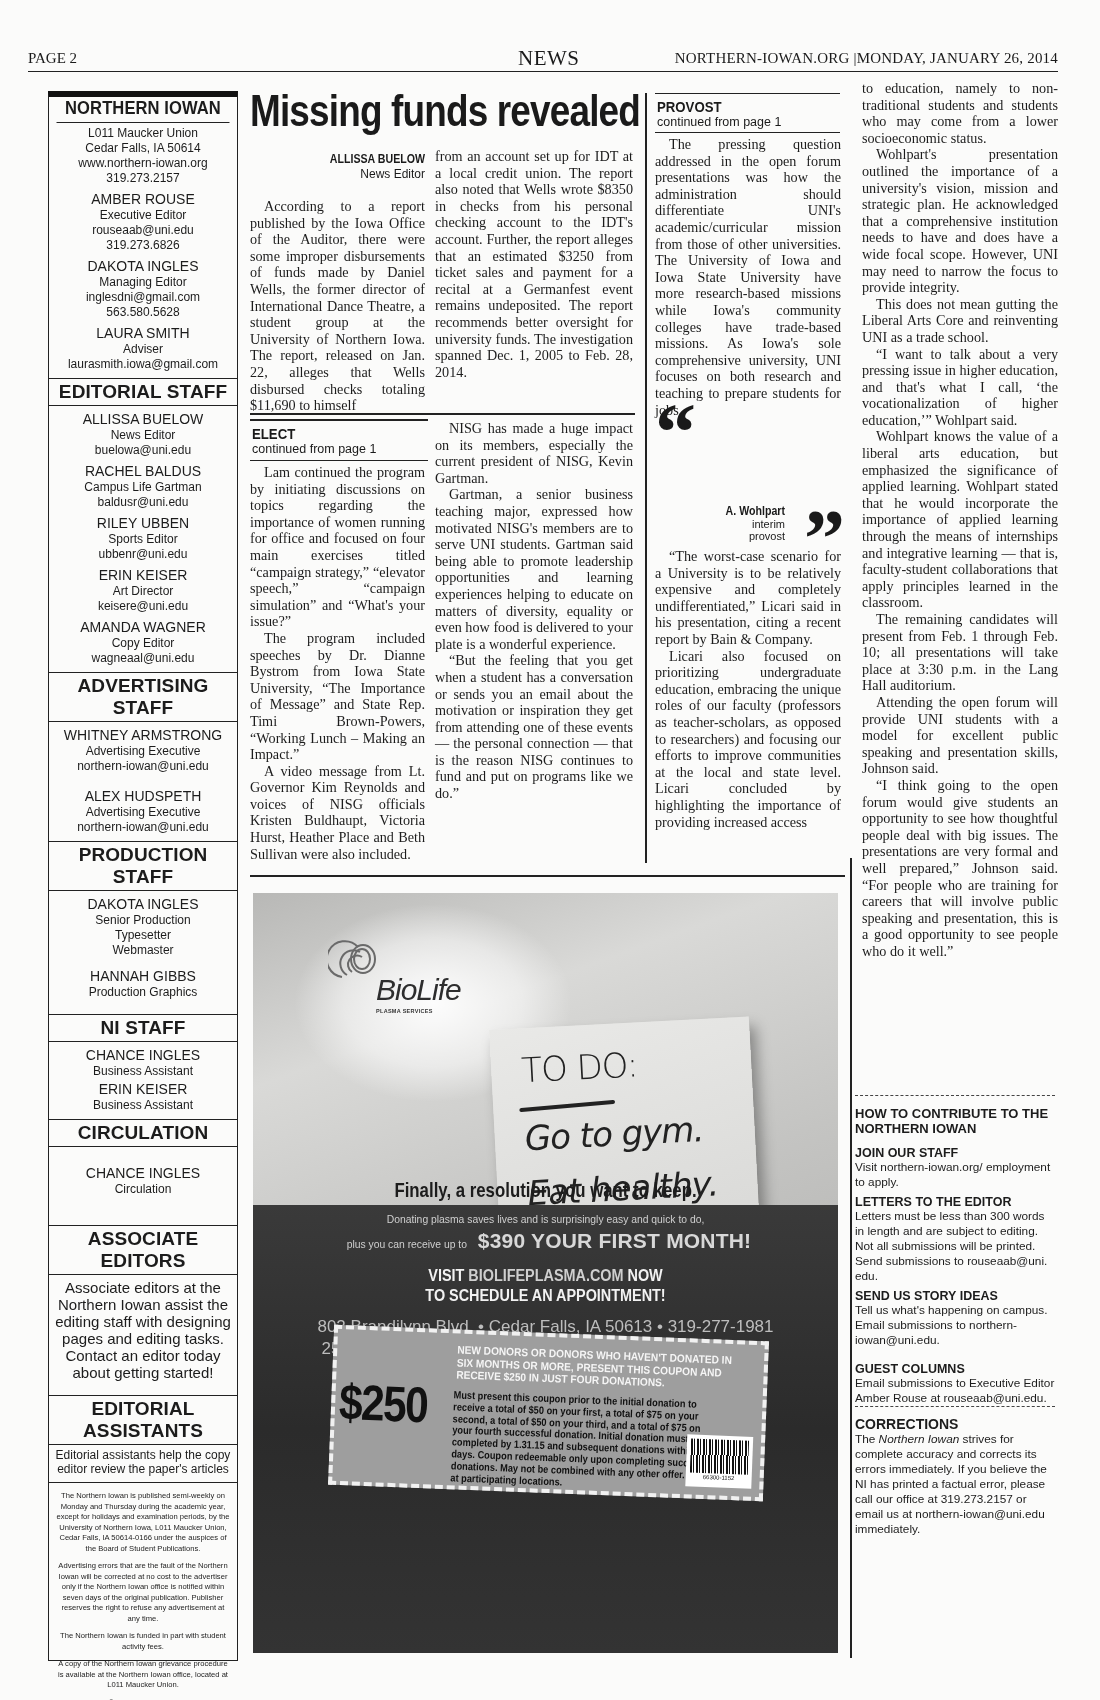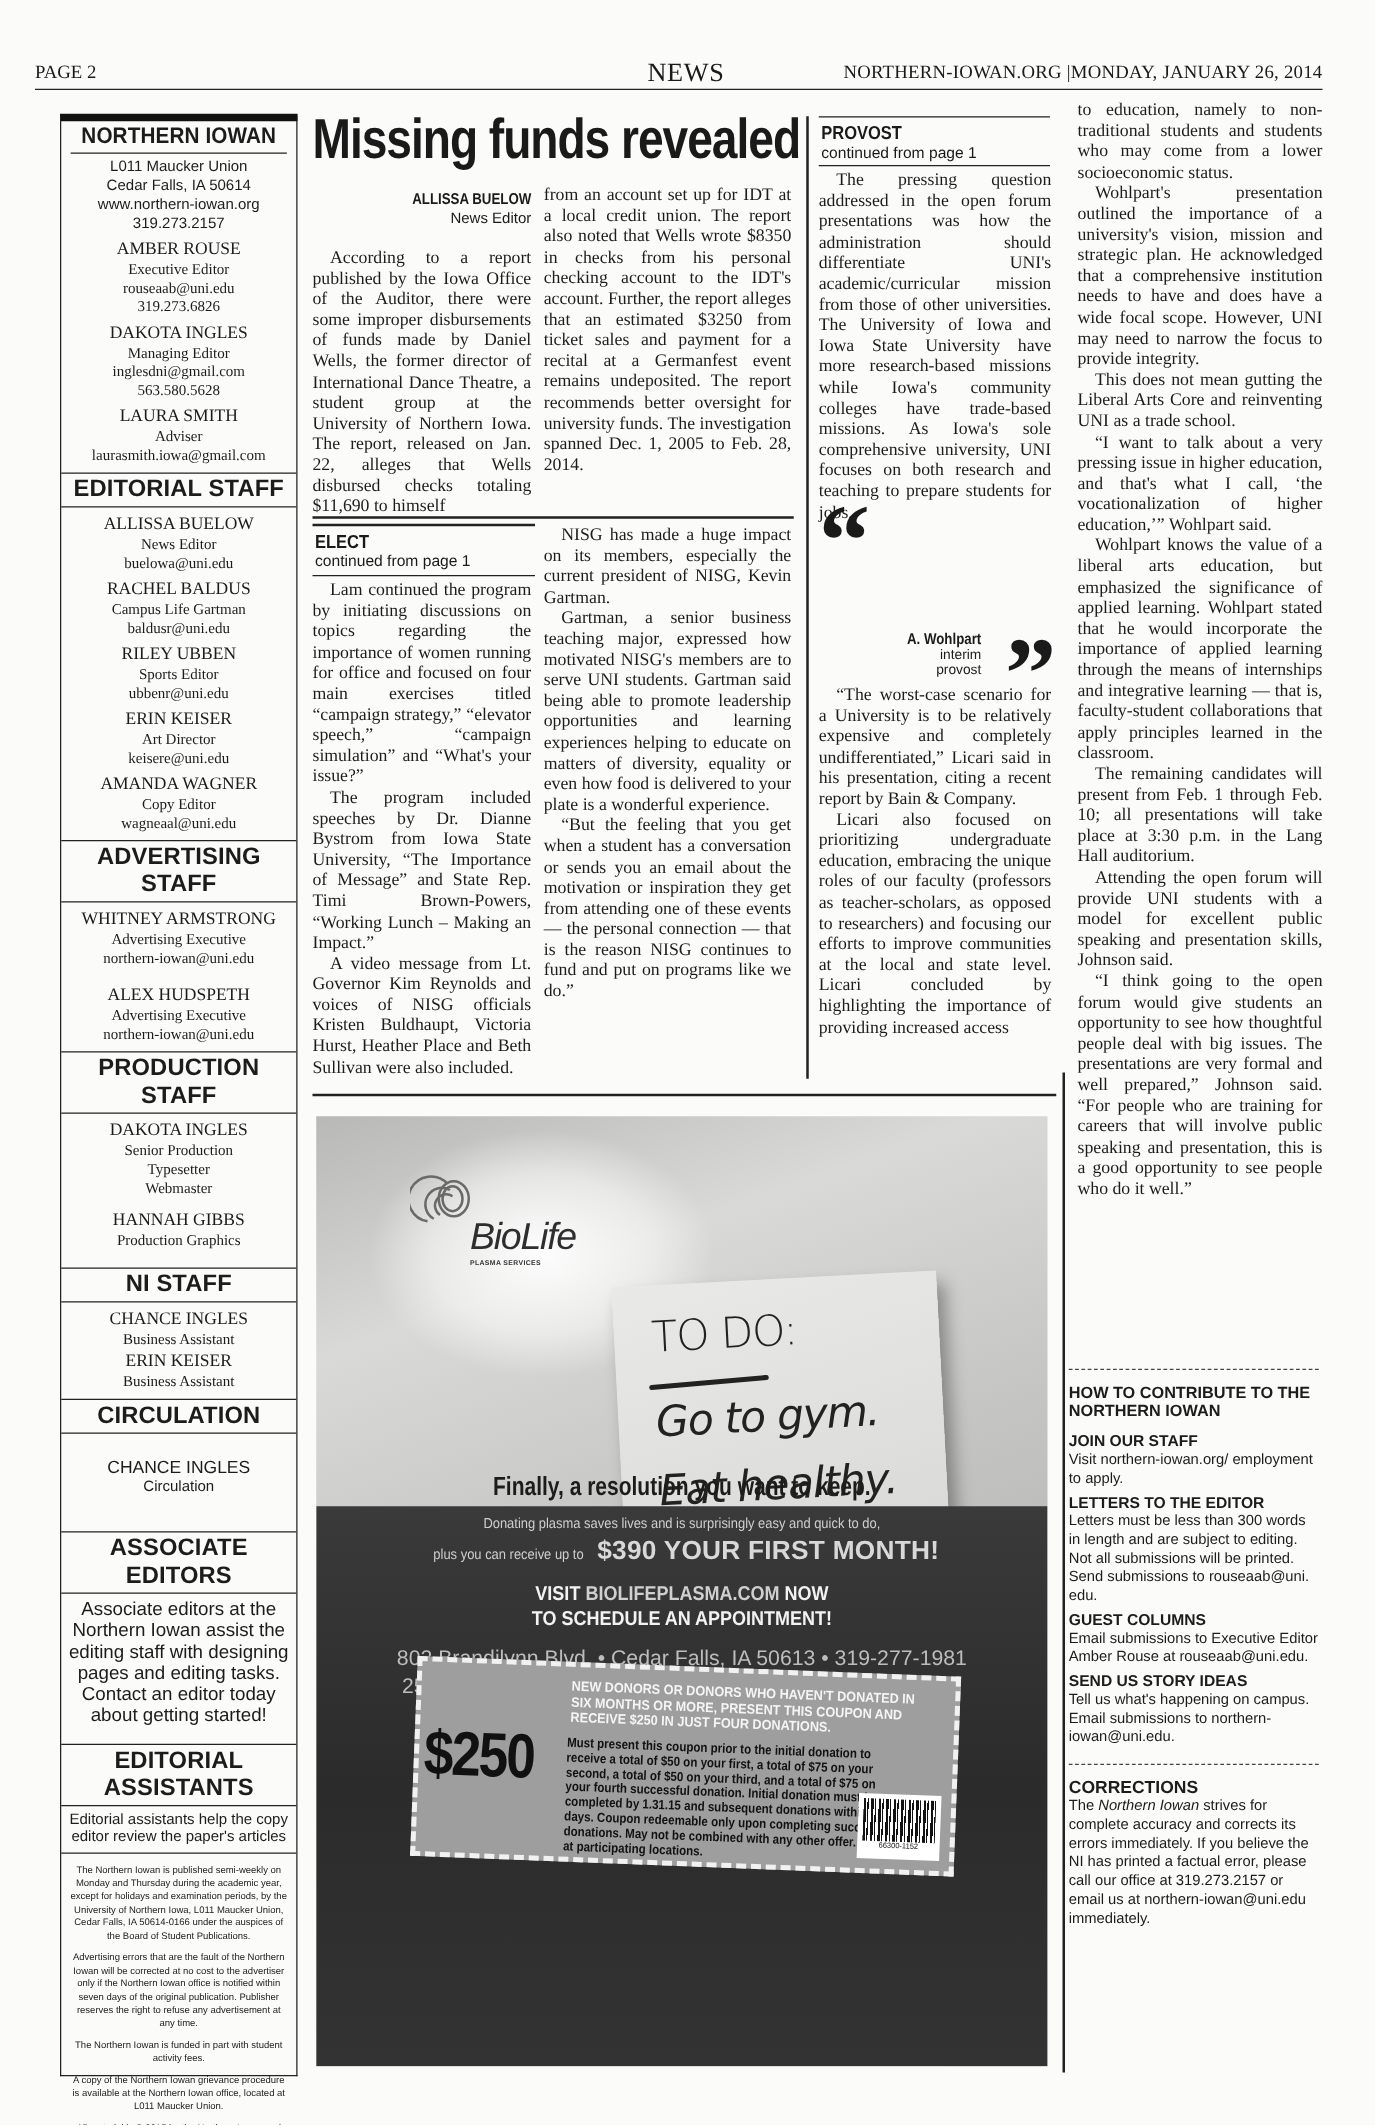--- a/index.html
+++ b/index.html
@@ -12,21 +12,21 @@
   .masthead .dateline { position: absolute; right: 0; top: 4px; font-size: 15px; letter-spacing: 0.2px; }
 
   
   .staffbox { position: absolute; left: 48px; top: 91px; width: 190px; height: 1570px;
     border: 1.3px solid #222; border-top: 6px solid #111; font-family: "Liberation Sans", sans-serif;
     text-align: center; color: #1c1c1c; }
   .sb-head { font-weight: bold; font-size: 19px; border-bottom: 1.3px solid #222; border-top: 1.3px solid #222; padding: 2px 0 2px; letter-spacing: 0.1px; }
   .sb-head.first { border-top: none; font-size: 18px; font-family: "Liberation Sans", sans-serif; transform: scaleX(0.92); padding: 1px 0 3px; }
   .sb-body { padding: 3px 2px 6px; }
   .sb-line { font-size: 12px; line-height: 15px; }
-  .sb-person { margin-top: 5px; font-family: Liberation Serif, serif; }
+  .sb-person { margin-top: 5px; }
   .sb-name { font-size: 14px; line-height: 17px; }
   .sb-role, .sb-contact { font-size: 12px; line-height: 15px; text-align: center; }
   .sb-para { font-size: 15px; line-height: 17px; padding: 4px 2px; }
   .sb-small { font-size: 12px; line-height: 14px; padding: 3px 4px 6px; }
   .sb-fine { font-size: 7.6px; line-height: 10.5px; padding: 8px 6px 4px; }
   .sb-fine p { margin-bottom: 7px; }
 
   
   .headline { position: absolute; left: 250px; top: 85px; width: 395px; font-family: "Liberation Sans", sans-serif;
     font-weight: bold; font-size: 45px; letter-spacing: -1px; transform: scaleX(0.82); transform-origin: left top; white-space: nowrap; }
@@ -346,24 +346,24 @@
   <div class="dash"></div>
   <h3>HOW TO CONTRIBUTE TO THE NORTHERN IOWAN</h3>
   <div>
     <h4>JOIN OUR STAFF</h4>
     <p>Visit northern-iowan.org/ employment to apply.</p>
   </div>
   <div>
     <h4>LETTERS TO THE EDITOR</h4>
     <p>Letters must be less than 300 words in length and are subject to editing. Not all submissions will be printed. Send submissions to rouseaab@uni. edu.</p>
   </div>
+  <div style="margin-bottom:14px">
+    <h4>SEND US STORY IDEAS</h4>
+    <p>Tell us what's happening on campus. Email submissions to northern-iowan@uni.edu.</p>
+  </div>
   <div>
     <h4>GUEST COLUMNS</h4>
     <p>Email submissions to Executive Editor Amber Rouse at rouseaab@uni.edu.</p>
   </div>
-  <div style="margin-bottom:14px">
-    <h4>SEND US STORY IDEAS</h4>
-    <p>Tell us what's happening on campus. Email submissions to northern-iowan@uni.edu.</p>
-  </div>
   <div class="dash"></div>
   <h3 class="corr">CORRECTIONS</h3>
   <p><span>The </span><i>Northern Iowan</i><span> strives for complete accuracy and corrects its errors immediately. If you believe the NI has printed a factual error, please call our office at 319.273.2157 or email us at northern-iowan@uni.edu immediately.</span></p>
 </div>
 
 </body></html>

